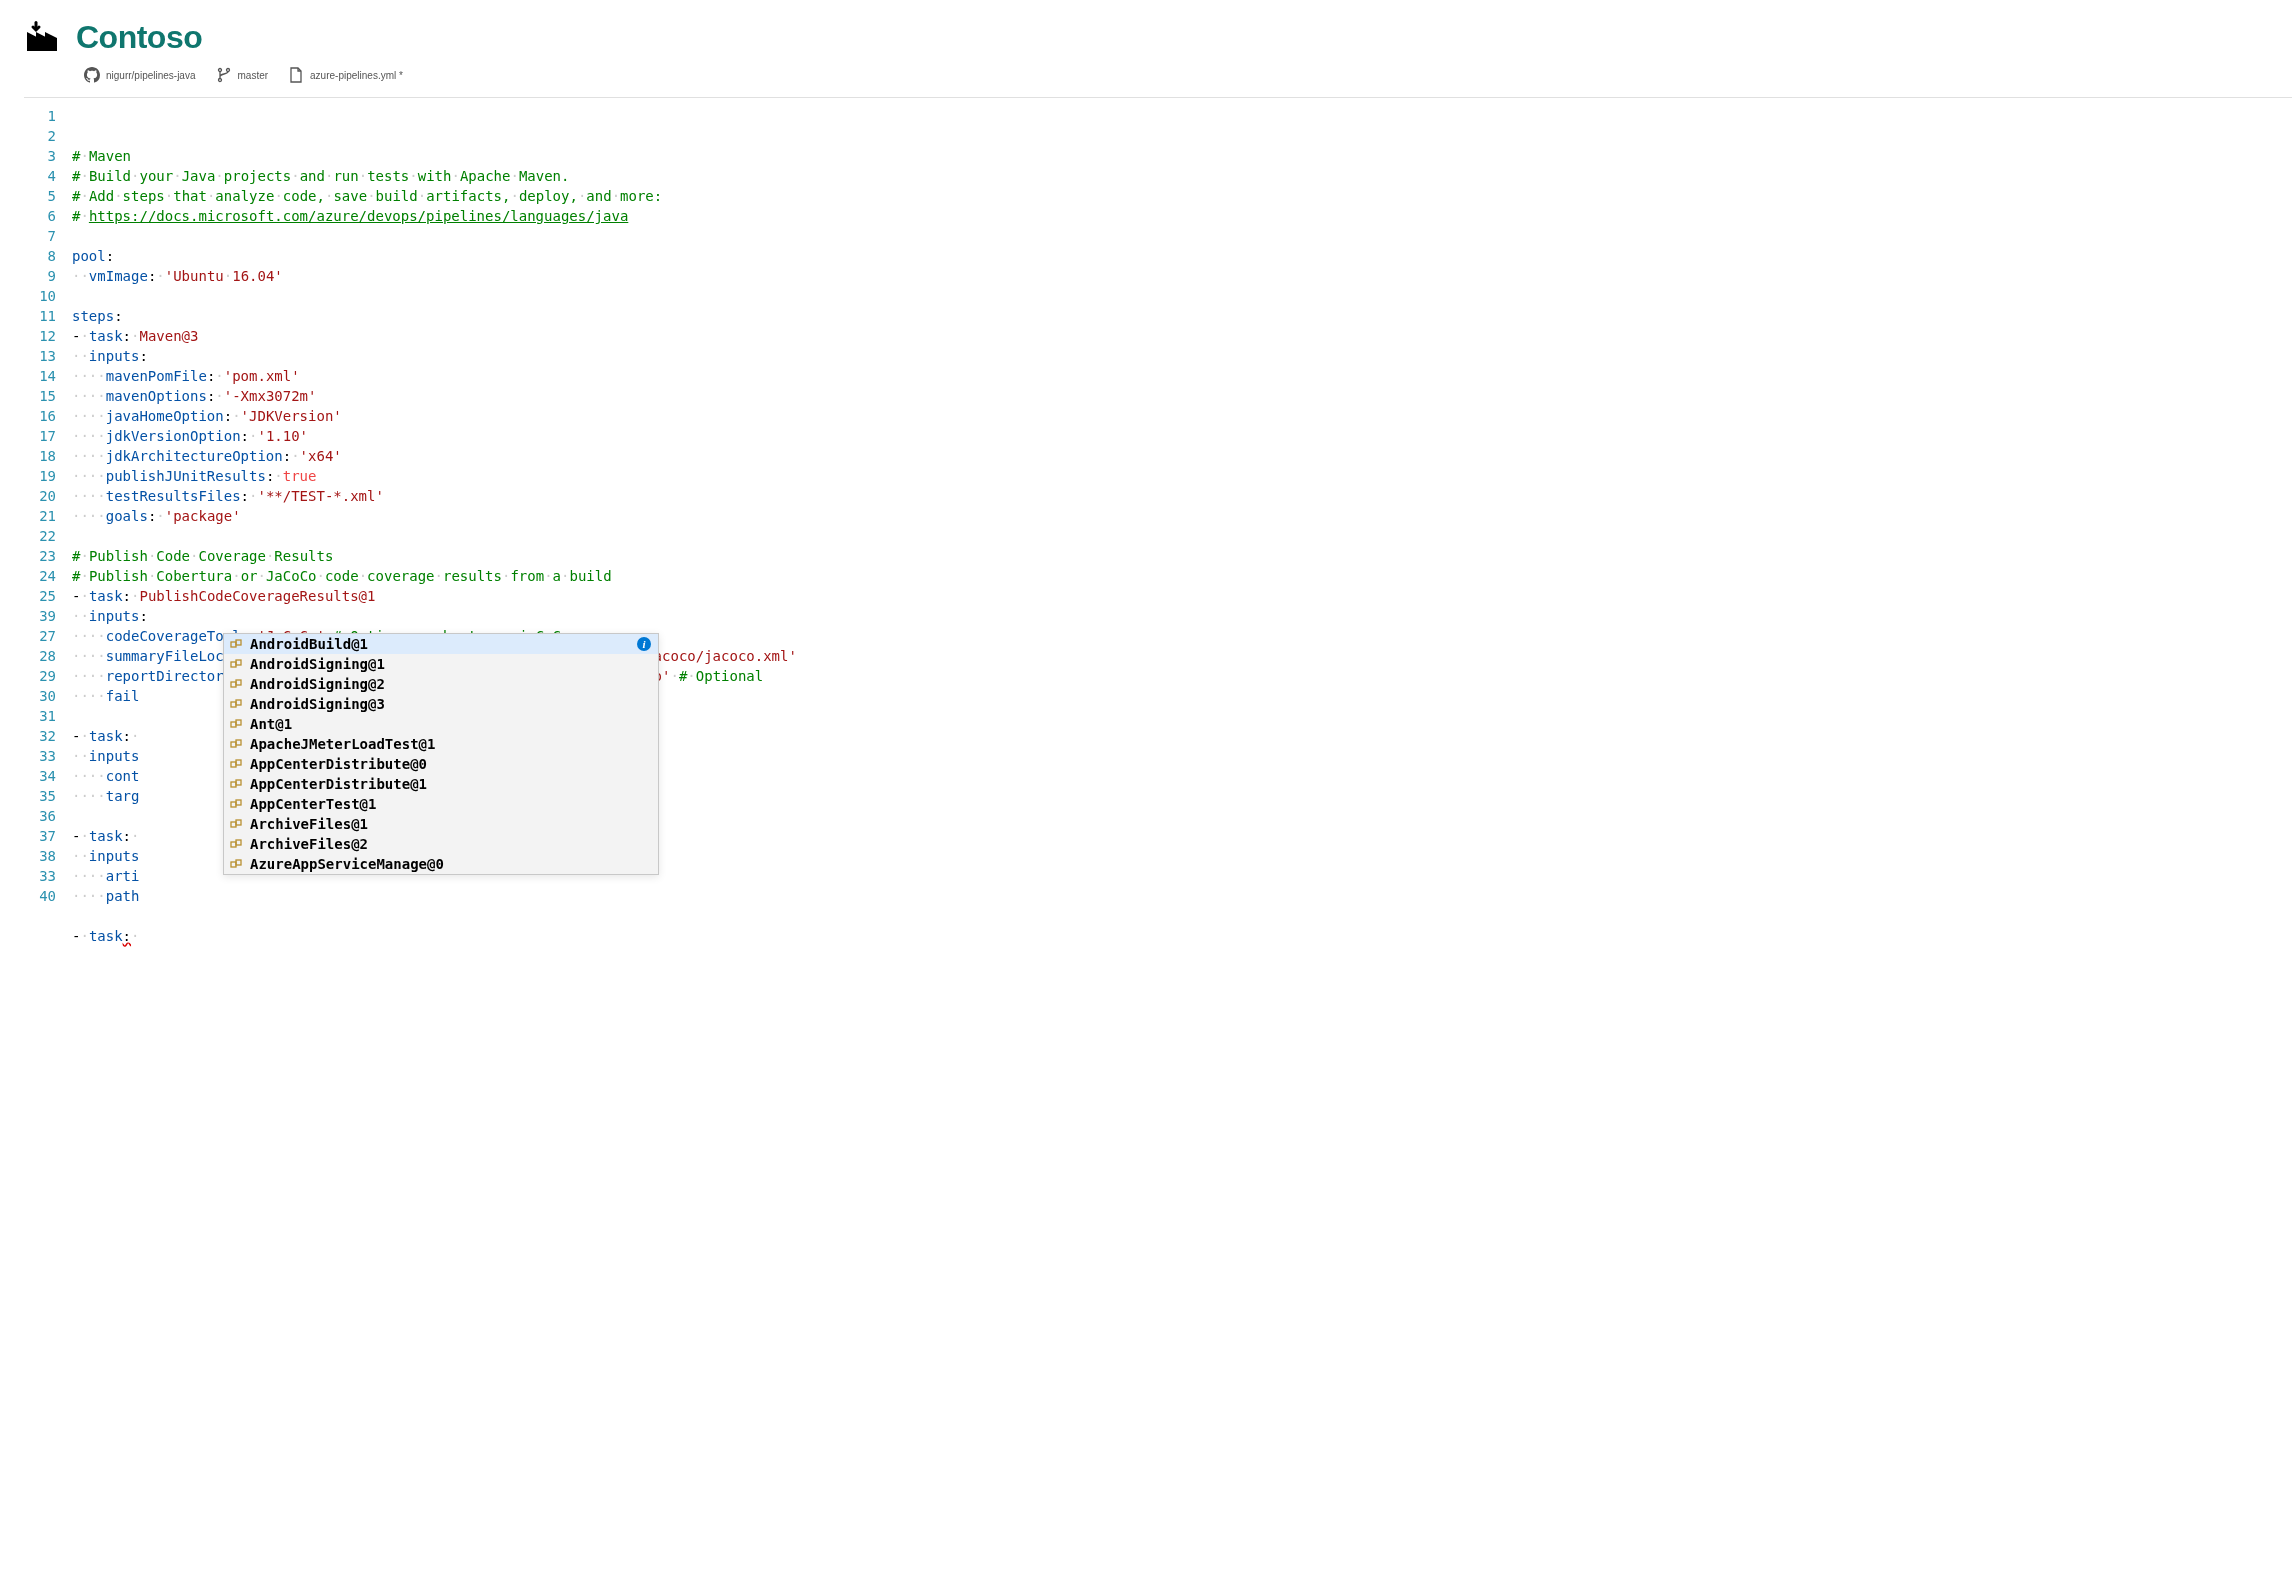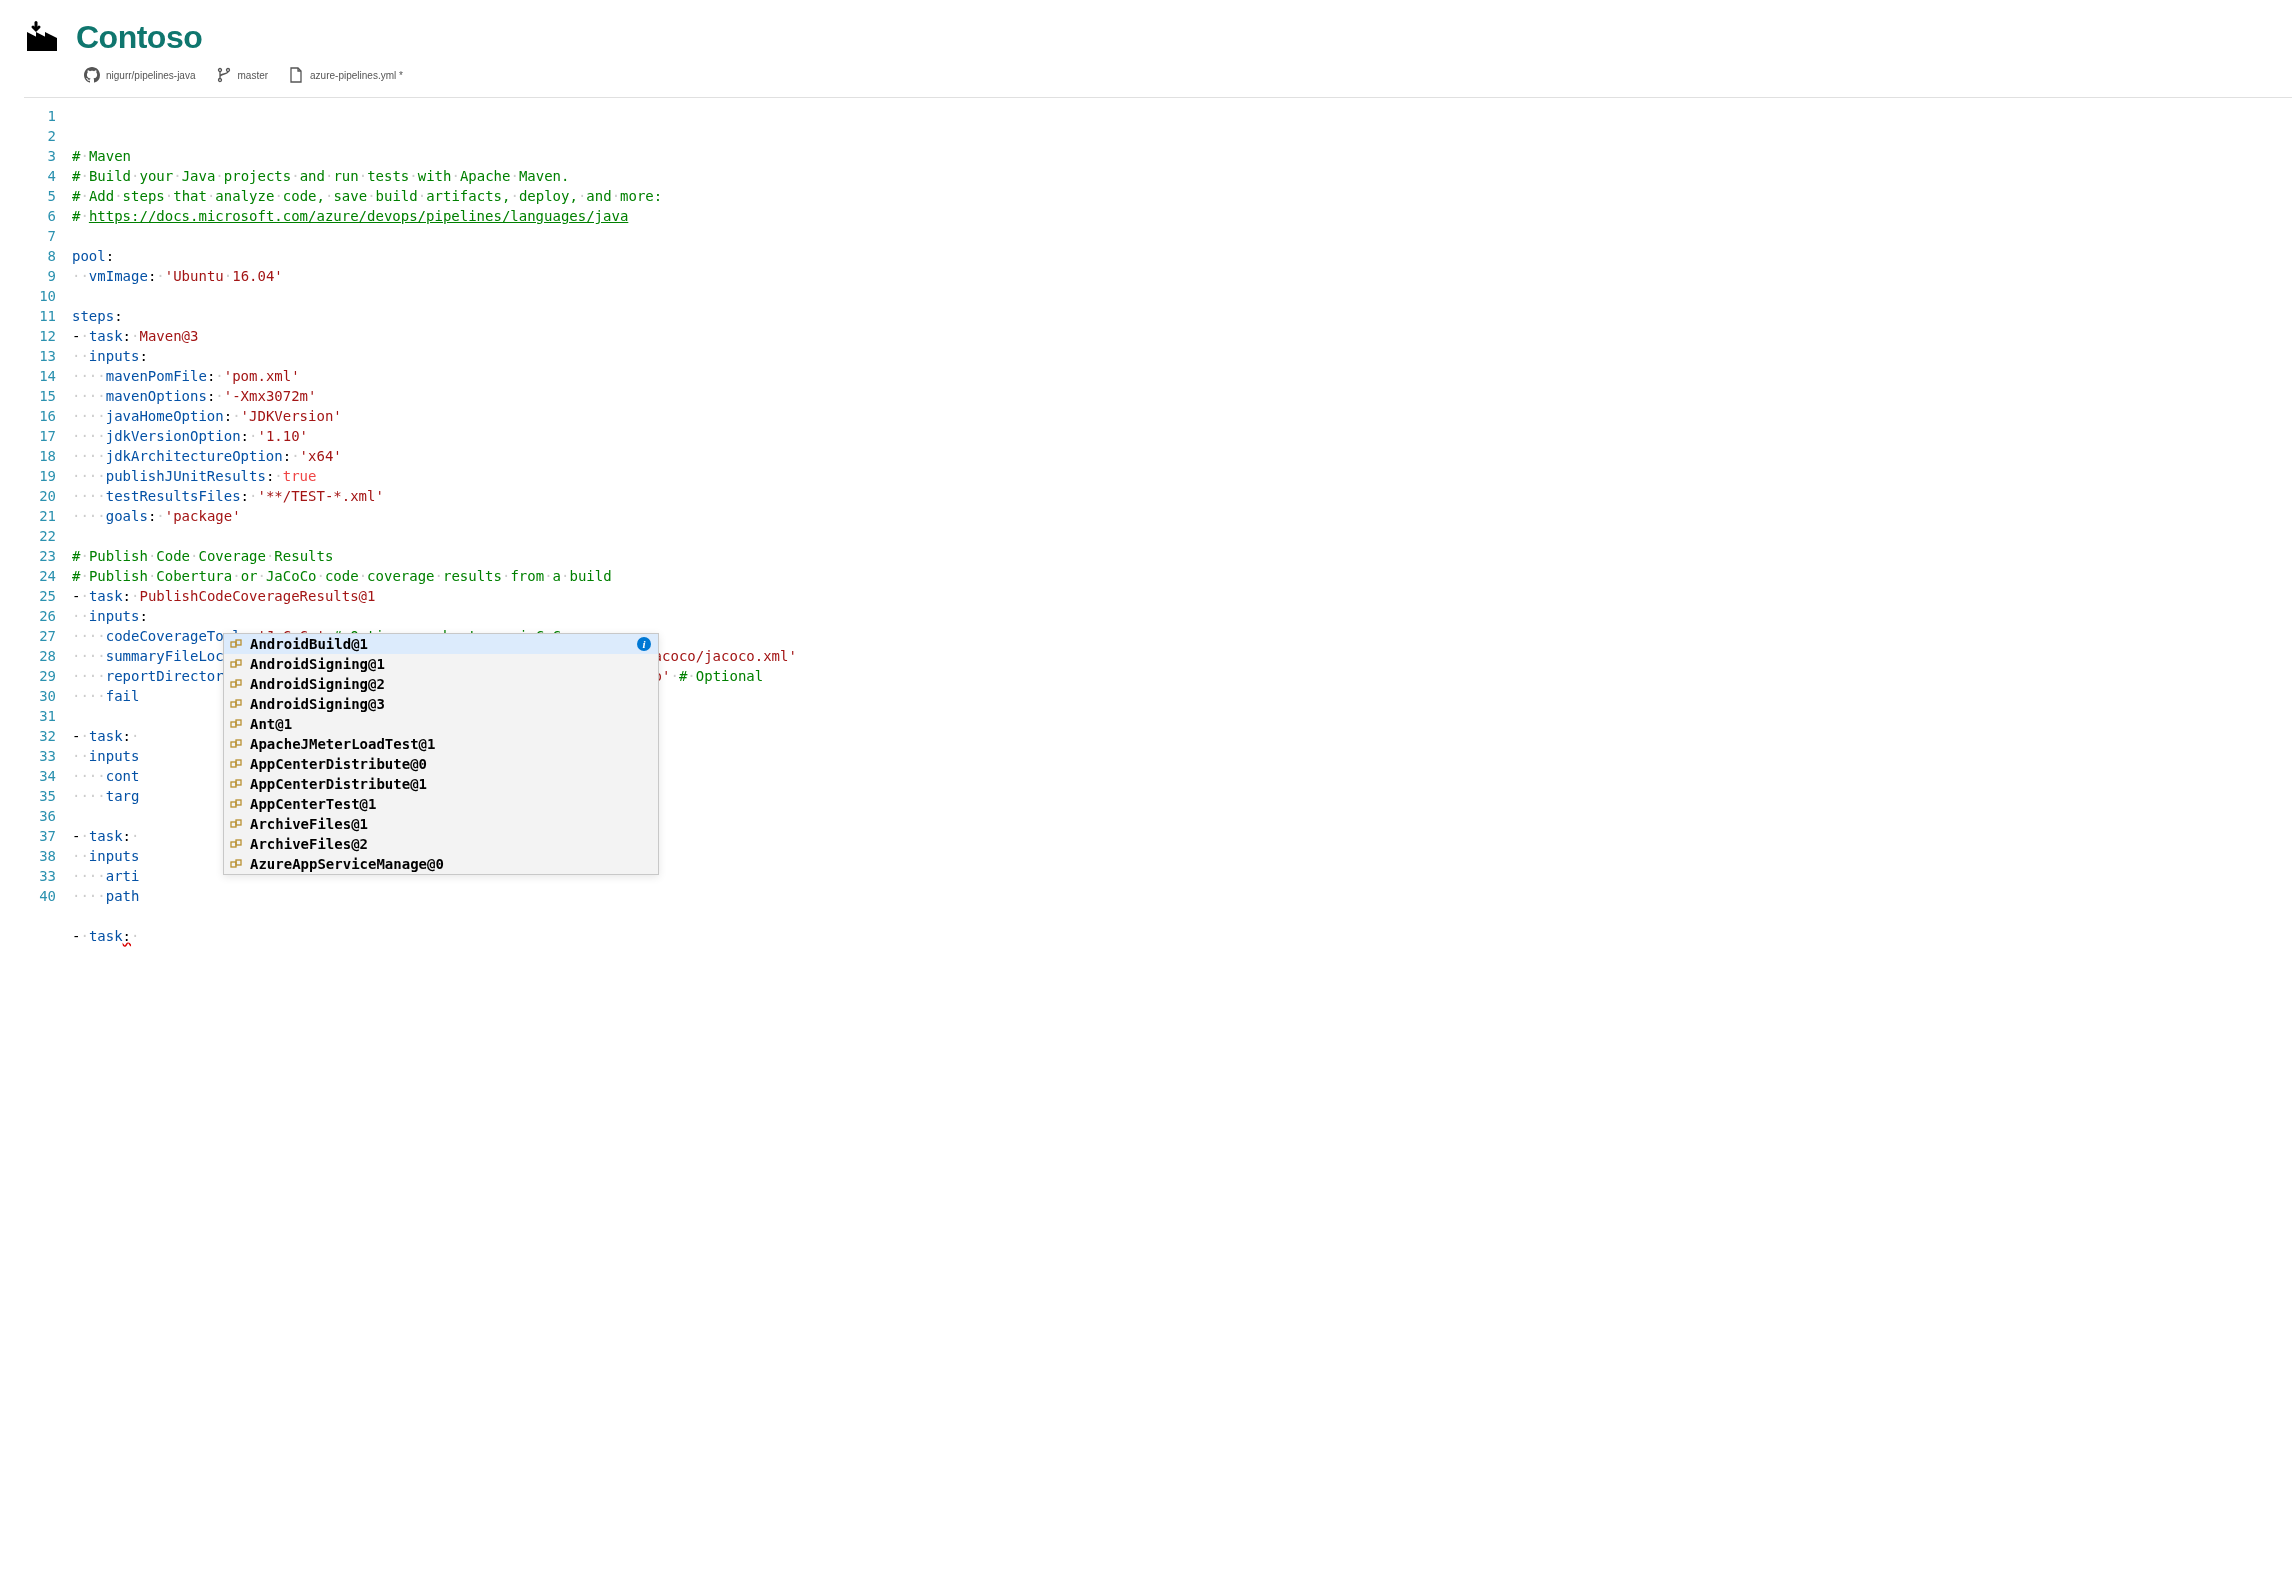--- a/index.html
+++ b/index.html
@@ -201,21 +201,21 @@
         <div>16</div>
         <div>17</div>
         <div>18</div>
         <div>19</div>
         <div>20</div>
         <div>21</div>
         <div>22</div>
         <div>23</div>
         <div>24</div>
         <div>25</div>
-        <div>26</div>
+        <div>39</div>
         <div>27</div>
         <div>28</div>
         <div>29</div>
         <div>30</div>
         <div>31</div>
         <div>32</div>
         <div>33</div>
         <div>34</div>
         <div>35</div>
         <div>36</div>

